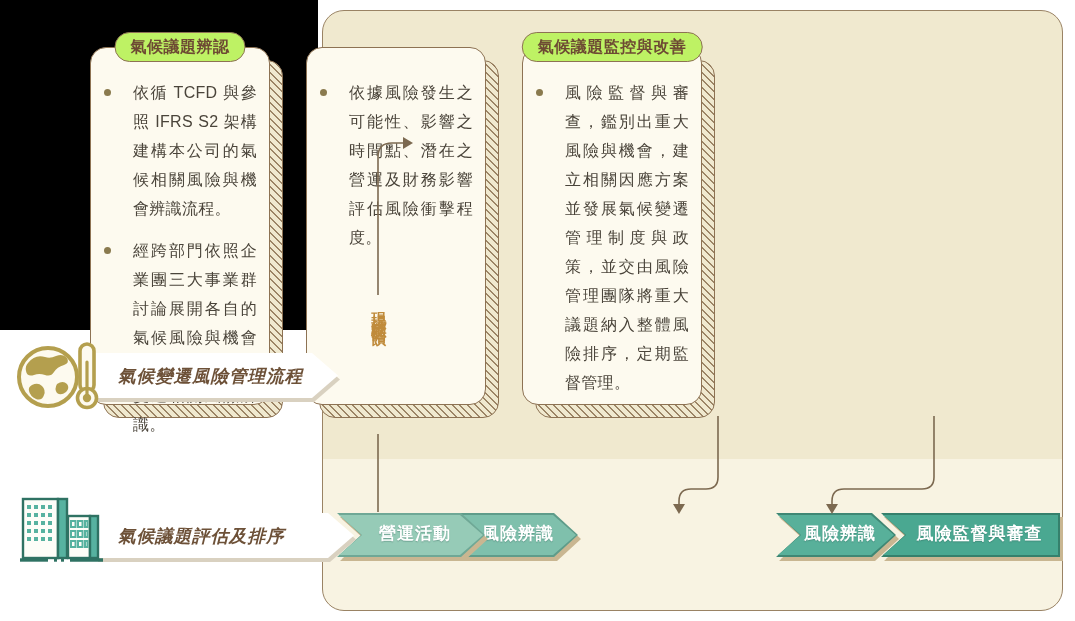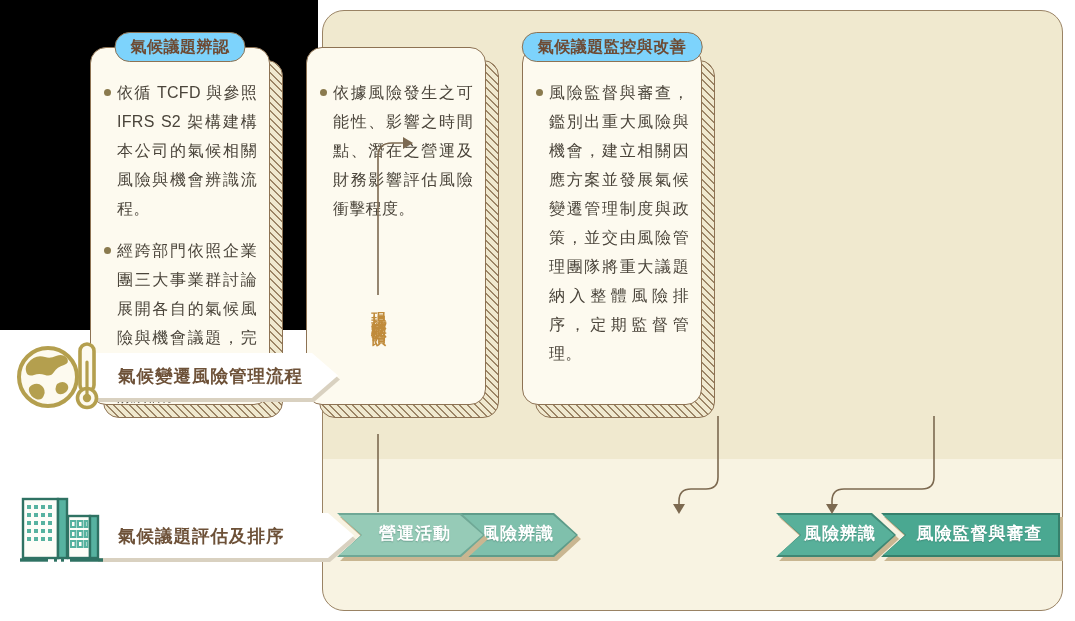--- a/index.html
+++ b/index.html
@@ -26,24 +26,24 @@
     background-image:repeating-linear-gradient(45deg, rgba(0,0,0,0) 0 4px, #9c8566 4px 5.4px);
   }
   .card .body {
     position:absolute; left:0; top:0; width:180px; height:358px;
     background:#fdfaef; border:1.6px solid #8d7253; border-radius:16px;
     padding:30px 12px 10px 13px;
   }
   .card .pill {
     position:absolute; top:-15px; left:50%; transform:translateX(-50%);
     height:30px; line-height:27px; padding:0 15px; white-space:nowrap;
-    background:#7dd3fc; border:1.6px solid #8d7253; border-radius:15px;
+    background:#bef264; border:1.6px solid #8d7253; border-radius:15px;
     color:#6d4a33; font-weight:700; font-size:16px; letter-spacing:0.5px; z-index:2;
   }
-  .bullet { display:flex; margin-bottom:13px; }
+  .bullet { display:flex; margin-bottom:13px;gap:16px; }
   .bullet .dot { flex:0 0 auto; width:7px; height:7px; border-radius:50%; background:#8a7a4e; margin:11px 6px 0 0; }
   .bullet p { font-size:16px; line-height:29px; color:#4a443a; text-align:justify; letter-spacing:0.3px; }
   .card1 { left:90px; }  .card2 { left:306px; }  .card3 { left:522px; }
 
   
   .chev { position:absolute; top:513px; height:44px; filter:drop-shadow(3px 4px 0 #c9b691); }
   .chev .shape  { position:absolute; inset:0; clip-path:polygon(0 0,calc(100% - 24px) 0,100% 50%,calc(100% - 24px) 100%,0 100%,24px 50%); }
   .chev .shape2 { position:absolute; inset:2px; clip-path:polygon(0 0,calc(100% - 23px) 0,100% 50%,calc(100% - 23px) 100%,0 100%,23px 50%); }
   .chev.flat .shape  { clip-path:polygon(0 0,100% 0,100% 100%,0 100%,24px 50%); }
   .chev.flat .shape2 { clip-path:polygon(0 0,100% 0,100% 100%,0 100%,23px 50%); }
@@ -51,21 +51,21 @@
     padding-left:24px; padding-right:16px; color:#fff; font-weight:700; font-size:17px; letter-spacing:1px;
     text-shadow:0 1px 1px rgba(40,90,80,0.35); white-space:nowrap; }
   .chev.flat .lbl { padding-right:6px; }
   .c1 { left:337px; width:148px; z-index:15; } .c1 .shape{background:#6fa896;} .c1 .shape2{background:#96cbb7;}
   .c2 { left:450px; width:128px; z-index:14; } .c2 .shape{background:#5f9c8a;} .c2 .shape2{background:#7fc0ac;}
   .c3 { left:583px; width:208px; z-index:13; } .c3 .shape{background:#3f8774;} .c3 .shape2{background:#58b09a;}
   .c4 { left:776px; width:120px; z-index:12; } .c4 .shape{background:#3f8774;} .c4 .shape2{background:#58b09a;}
   .c5 { left:881px; width:179px; z-index:11; } .c5 .shape{background:#35806c;} .c5 .shape2{background:#4aa891;}
 
   
-  .banner { position:absolute; height:45px; z-index:20; filter:drop-shadow(2px 4px 0 #d9d1c0); }
+  .banner { position:absolute; height:45px; z-index:20; filter:drop-shadow(2px 4px 0 #d9d1c0);font-style:italic; }
   .banner .bshape { position:absolute; inset:0; background:#fff;
     clip-path:polygon(0 0,calc(100% - 26px) 0,100% 50%,calc(100% - 26px) 100%,0 100%); }
   .banner .btxt { position:relative; z-index:2; height:45px; display:flex; align-items:center;
     padding-left:22px; color:#6d5138; font-weight:700; font-size:17.5px; letter-spacing:1px; white-space:nowrap; }
   .banner1 { left:96px; top:353px; width:242px; }
   .banner2 { left:96px; top:513px; width:258px; }
 
   .track-icon { position:absolute; z-index:21; }
   .icon-globe { left:14px; top:340px; width:92px; height:72px; }
   .icon-buildings { left:18px; top:496px; width:88px; height:72px; }

